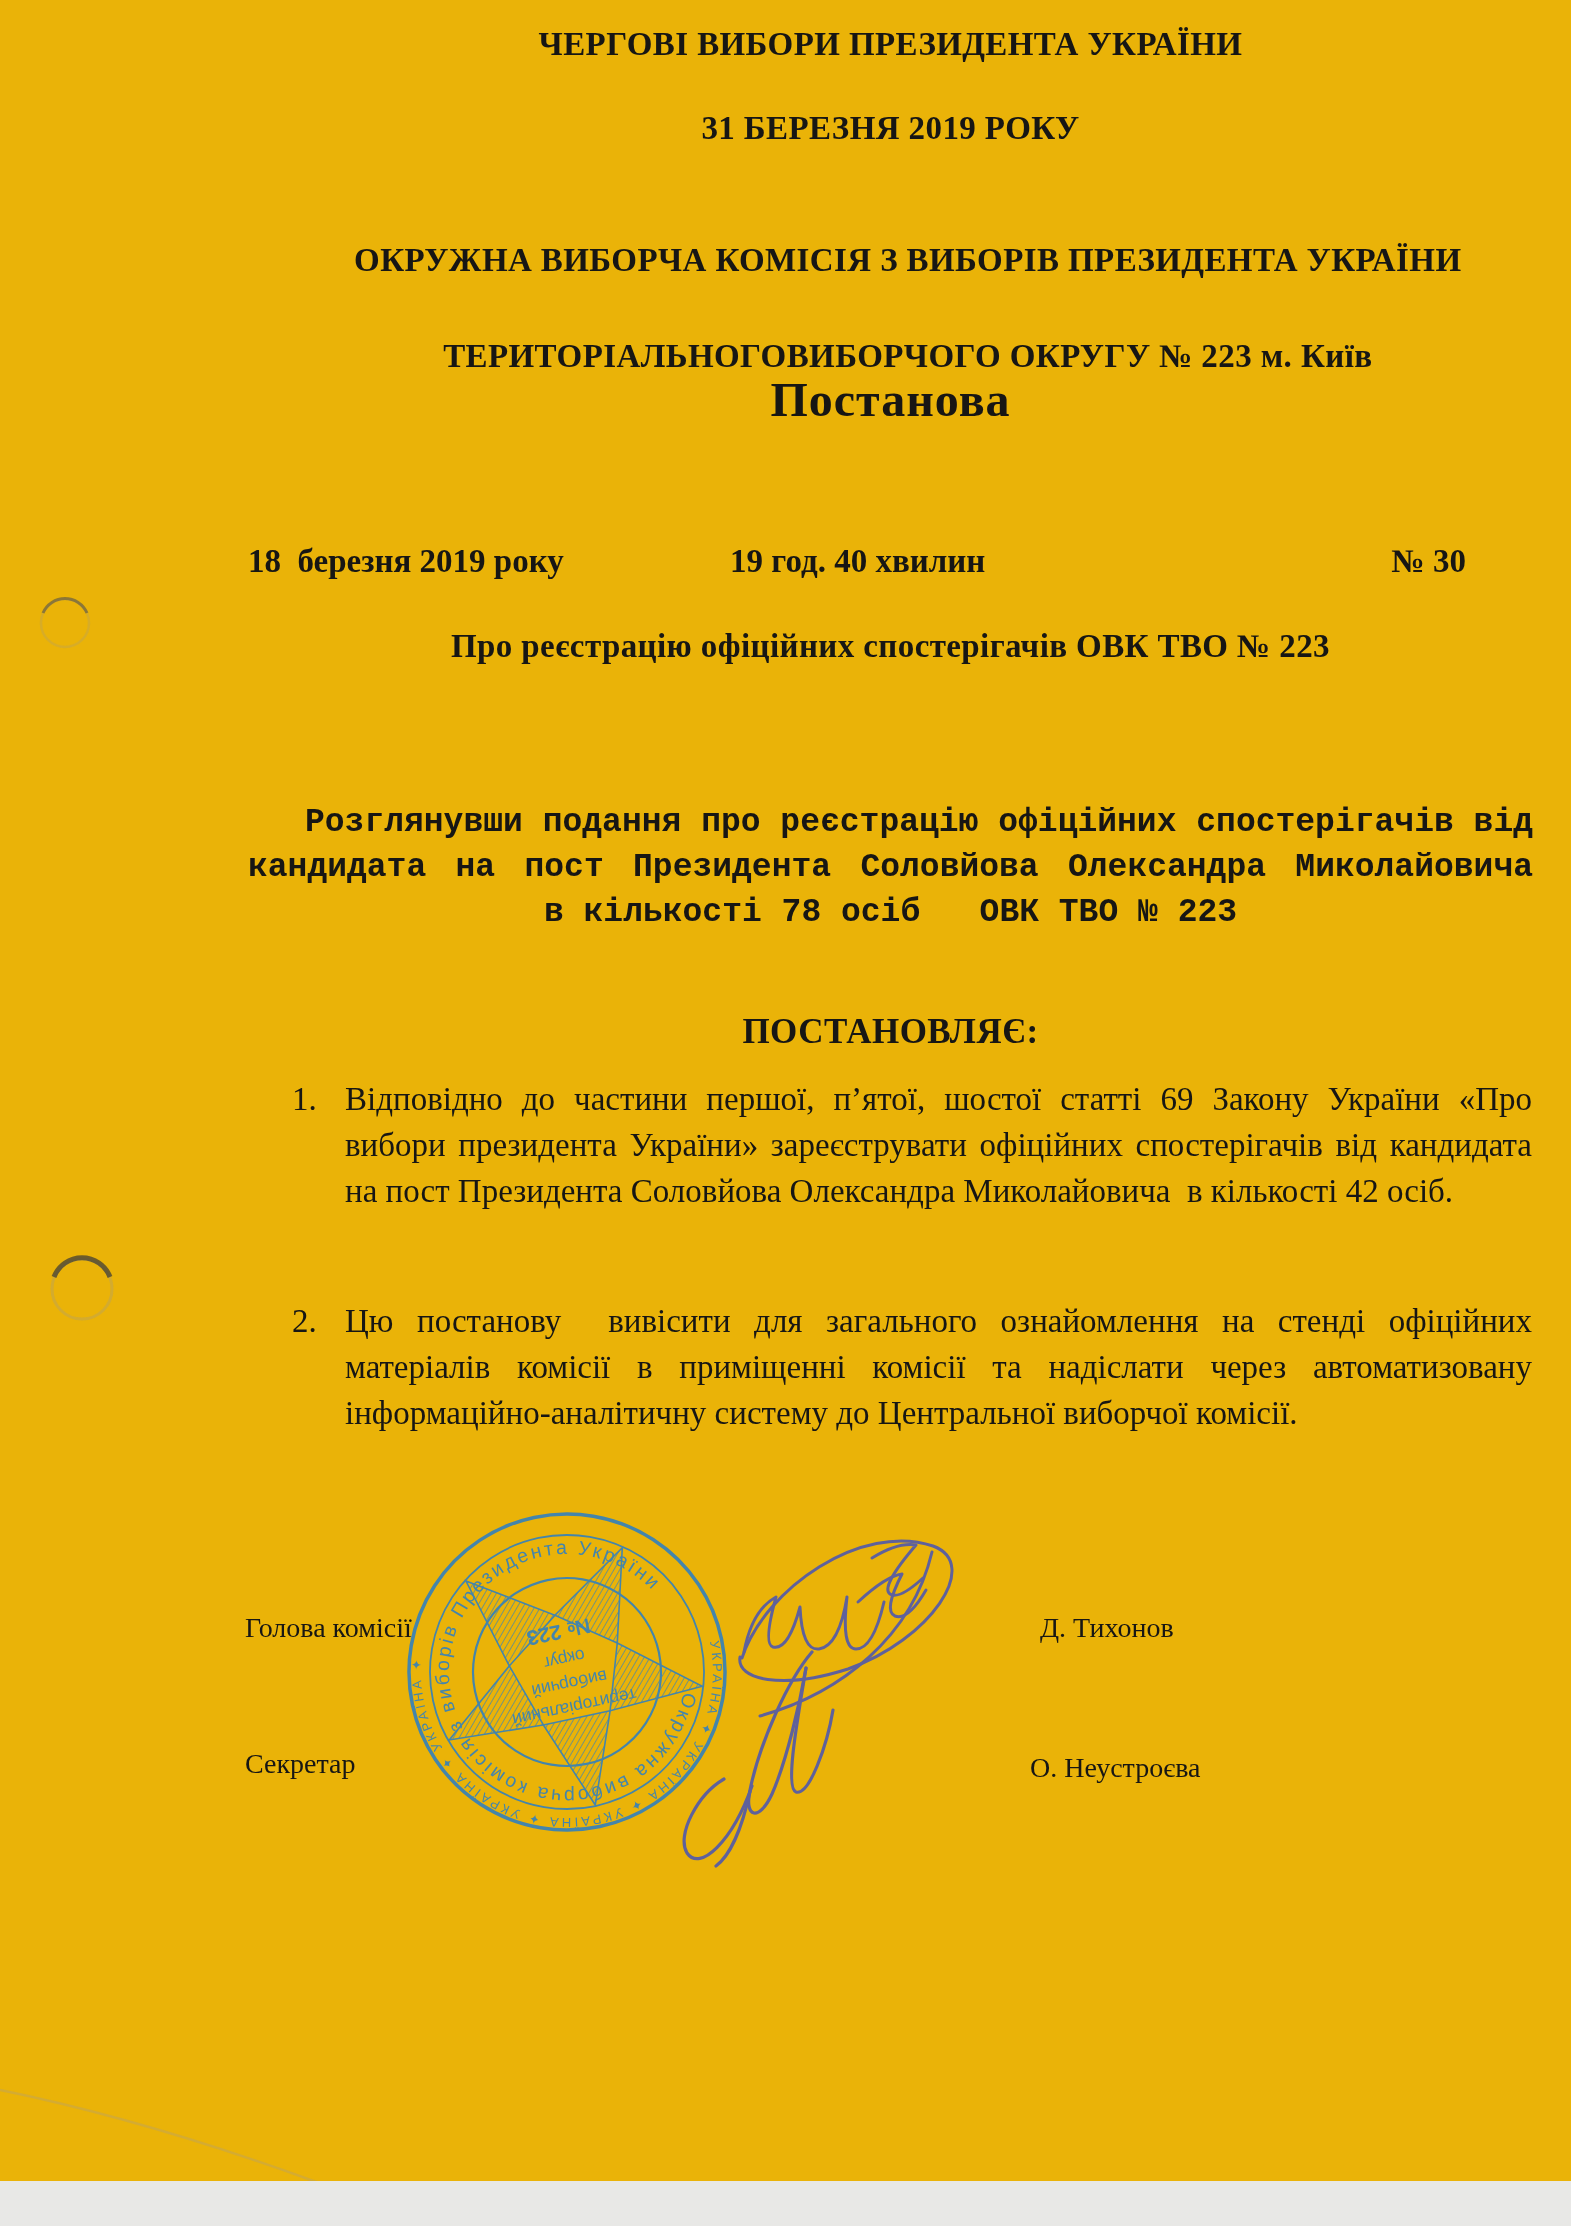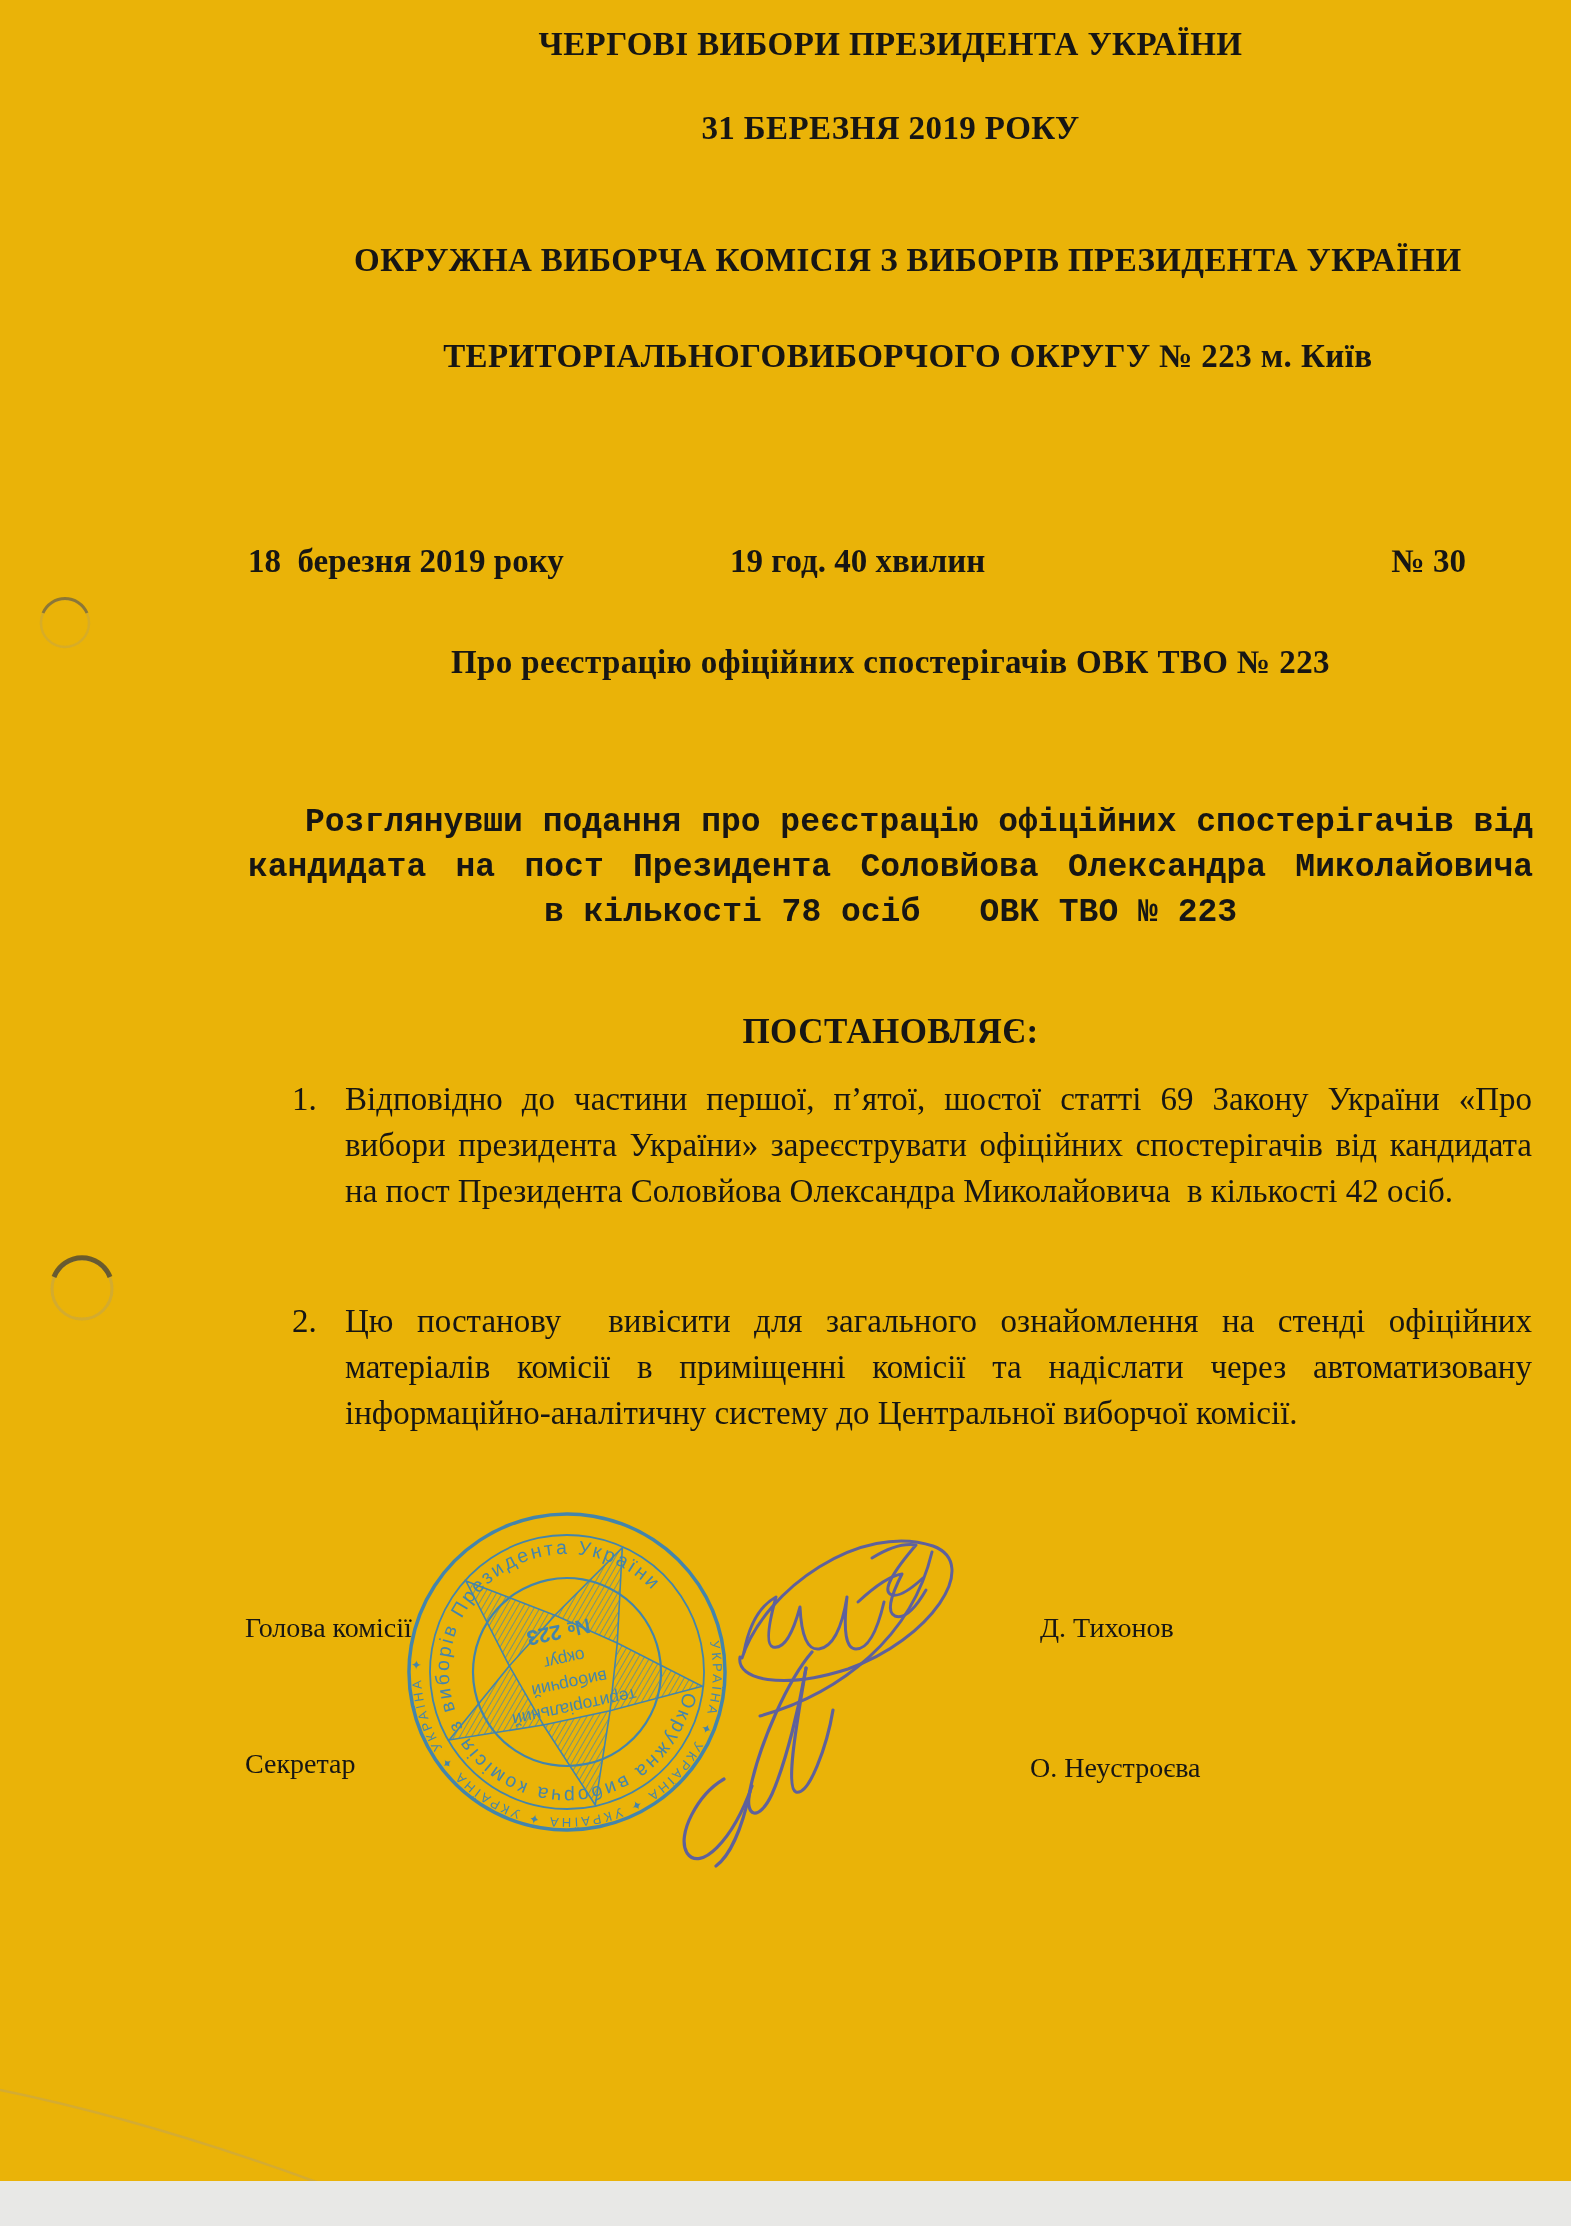--- a/index.html
+++ b/index.html
@@ -50,28 +50,29 @@
 
 <div class="page">
 
   <div class="abs doc-line" style="top:26px;">ЧЕРГОВІ ВИБОРИ ПРЕЗИДЕНТА УКРАЇНИ</div>
   <div class="abs doc-line" style="top:110px;">31 БЕРЕЗНЯ 2019 РОКУ</div>
   <div class="abs doc-line hdr2lines" style="top:188px;">
     <span>ОКРУЖНА ВИБОРЧА КОМІСІЯ З ВИБОРІВ ПРЕЗИДЕНТА УКРАЇНИ</span><br>
     <span>ТЕРИТОРІАЛЬНОГОВИБОРЧОГО ОКРУГУ № 223 м. Київ</span>
   </div>
 
+  <div class="abs title" style="top:372px;">Постанова</div>
 
   <div class="abs meta-row" style="top:543px;">
     <span class="date">18  березня 2019 року</span>
     <span class="time">19 год. 40 хвилин</span>
     <span class="num">№ 30</span>
   </div>
 
-  <div class="abs doc-line" style="top:628px;margin-top:16px;">Про реєстрацію офіційних спостерігачів ОВК ТВО № 223</div>
+  <div class="abs doc-line" style="top:628px;">Про реєстрацію офіційних спостерігачів ОВК ТВО № 223</div>
 
   <div class="abs preamble" style="top:800px;font-family:Liberation Mono, monospace;">Розглянувши подання про реєстрацію офіційних спостерігачів від кандидата на пост Президента Соловйова Олександра Миколайовича  в кількості 78 осіб   ОВК ТВО № 223</div>
 
   <div class="abs resolve" style="top:984px;">ПОСТАНОВЛЯЄ:</div>
 
   <div class="abs list-item" style="top:1076px;">
     <span class="li-num">1.</span>
     <div class="li-text">Відповідно до частини першої, п’ятої, шостої статті 69 Закону України «Про вибори президента України» зареєструвати офіційних спостерігачів від кандидата на пост Президента Соловйова Олександра Миколайовича  в кількості 42 осіб.</div>
   </div>
   <div class="abs list-item" style="top:1298px;">

